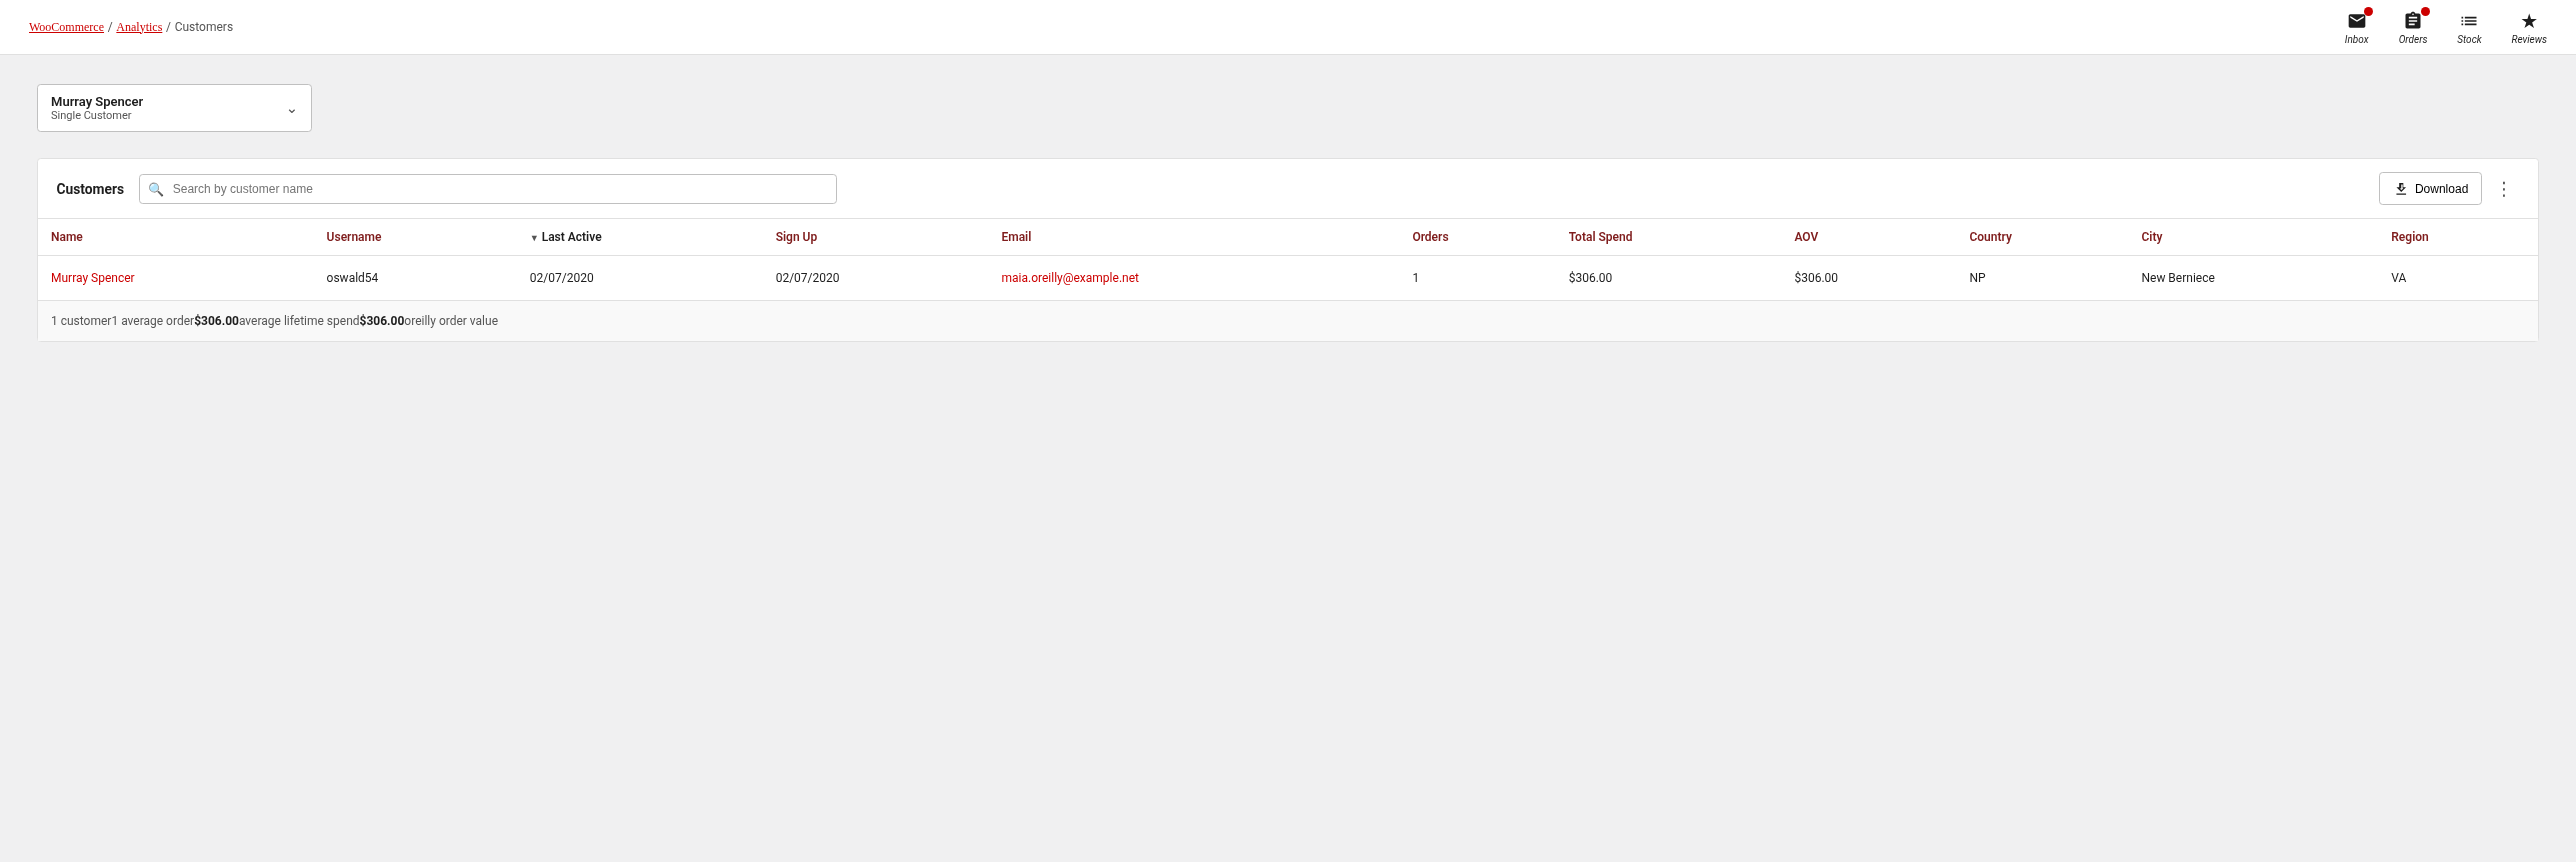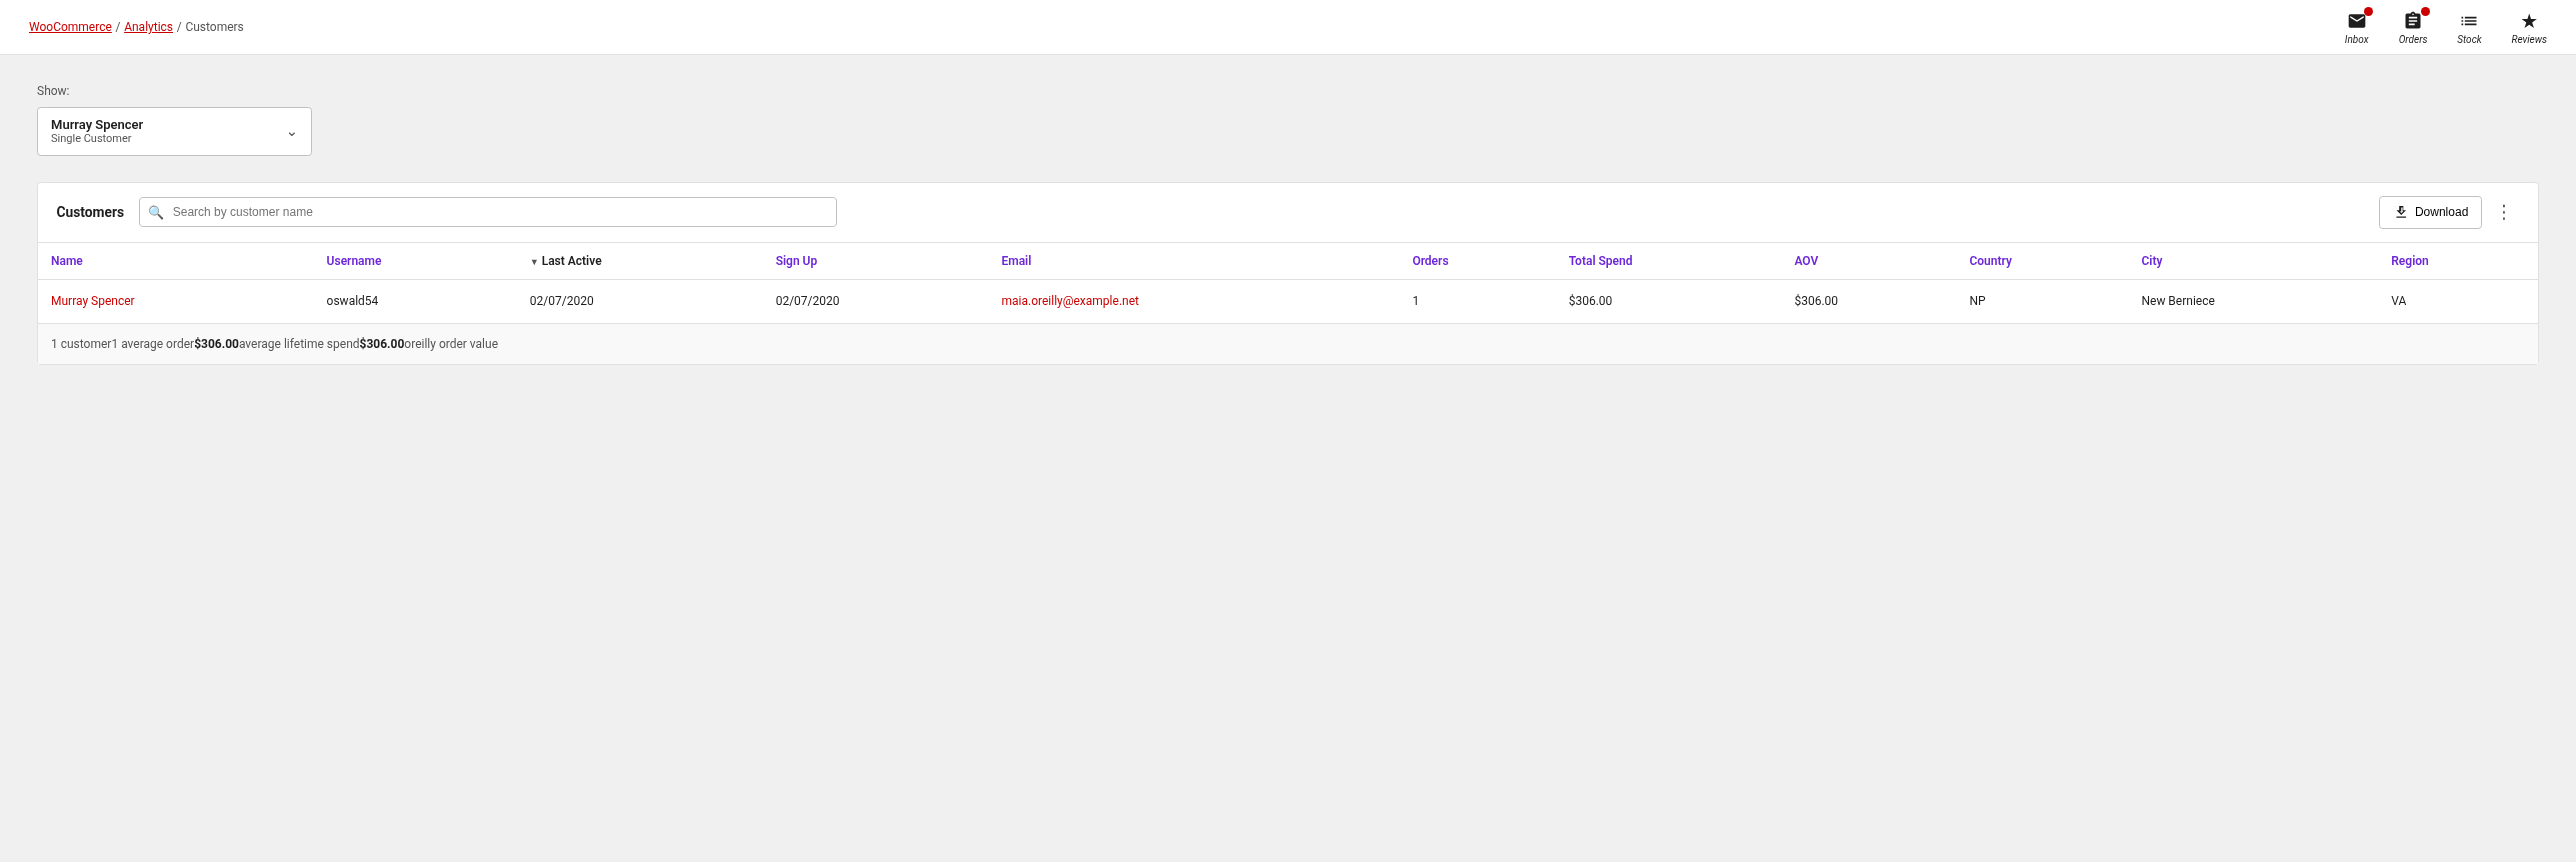--- a/index.html
+++ b/index.html
@@ -25,20 +25,21 @@
       display: flex;
       align-items: center;
       gap: 3.7px;
       font-size: 12px;
       color: #555;
     }
     .breadcrumb a {
       color: #cc0000;
       text-decoration: underline;
       cursor: pointer;
+      font-family: Liberation Serif, serif;
     }
     .breadcrumb span {
       color: #555;
     }
     .top-icons {
       display: flex;
       align-items: center;
       gap: 29px;
     }
     .top-icon-item {
@@ -209,21 +210,21 @@
       border-collapse: collapse;
     }
     thead tr {
       border-bottom: 0.9px solid #e0e0e0;
     }
     thead th {
       padding: 11px 13px;
       text-align: left;
       font-size: 12px;
       font-weight: 600;
-      color: #6d28d9;
+      color: #7f1d1d;
       background: #fff;
       white-space: nowrap;
     }
     thead th.sorted {
       color: #1e1e1e;
     }
     .sort-arrow {
       font-size: 9.2px;
       margin-right: 2.8px;
       color: #555;
@@ -313,21 +314,20 @@
       <div class="icon-wrap">
         <span class="star-icon">★</span>
       </div>
       <span class="icon-label">Reviews</span>
     </div>
   </div>
 </div>
 
 <div class="main-content">
 
-  <div class="show-label">Show:</div>
 
   <div class="customer-selector">
     <span class="selector-name">Murray Spencer</span>
     <span class="selector-sub">Single Customer</span>
     <span class="chevron-down">⌄</span>
   </div>
 
   <div class="customers-card">
 
     <div class="card-header">

